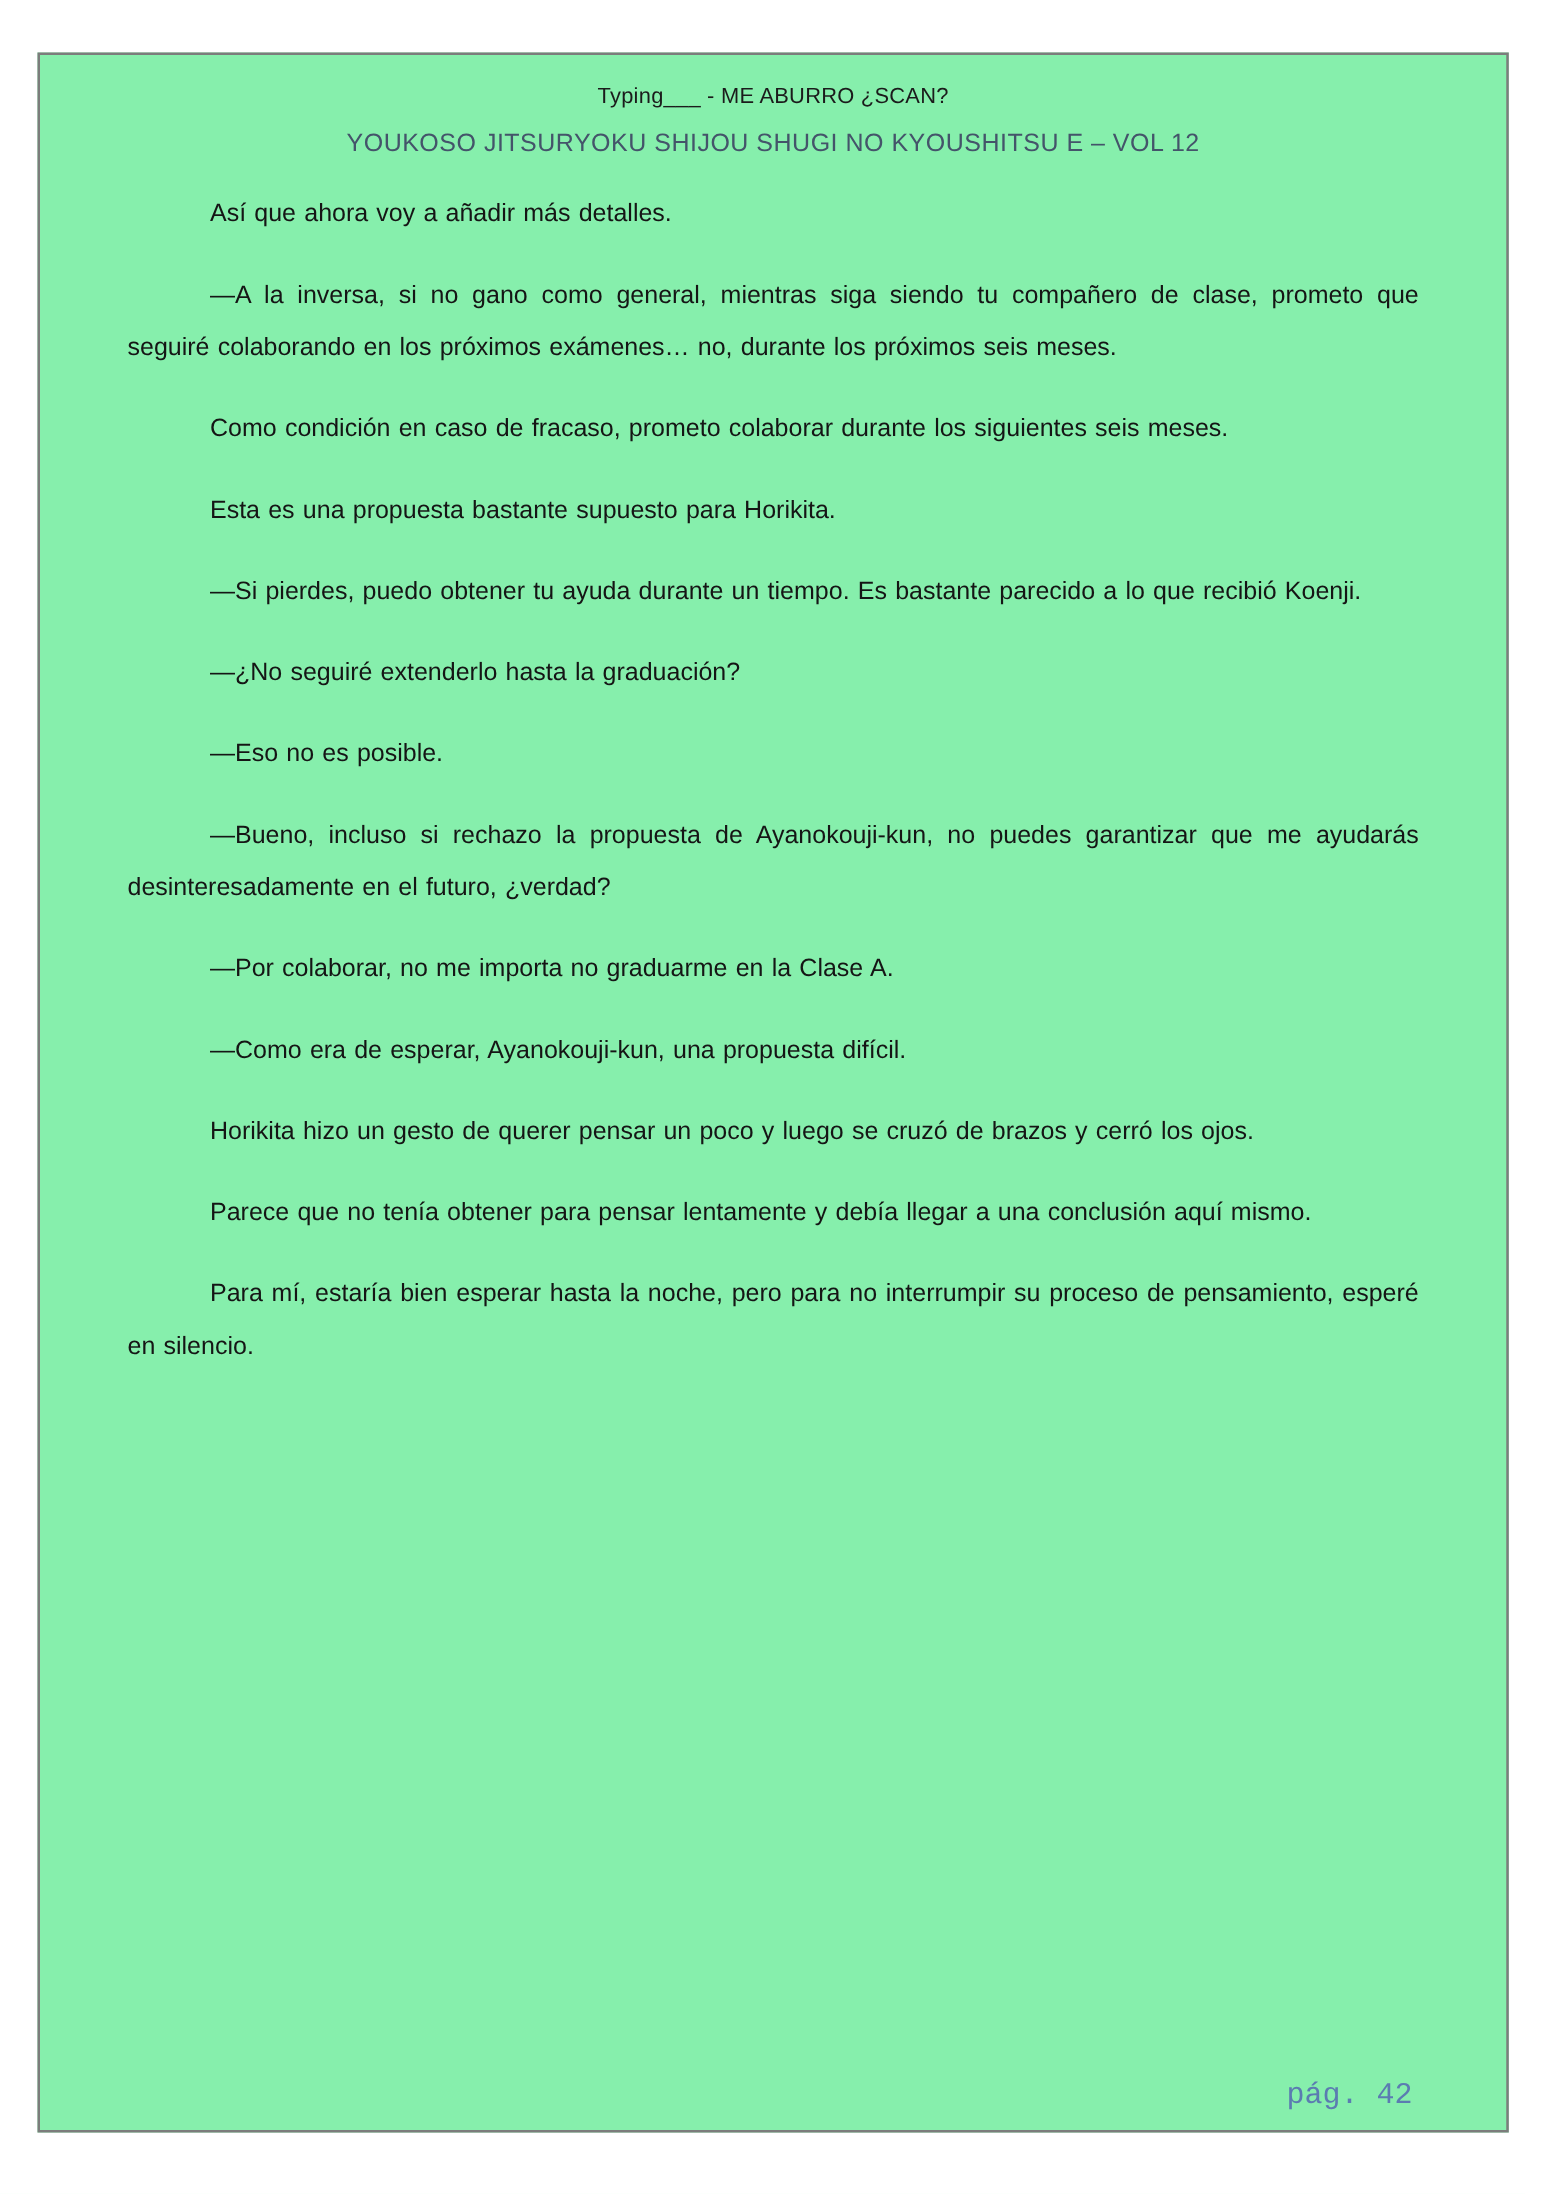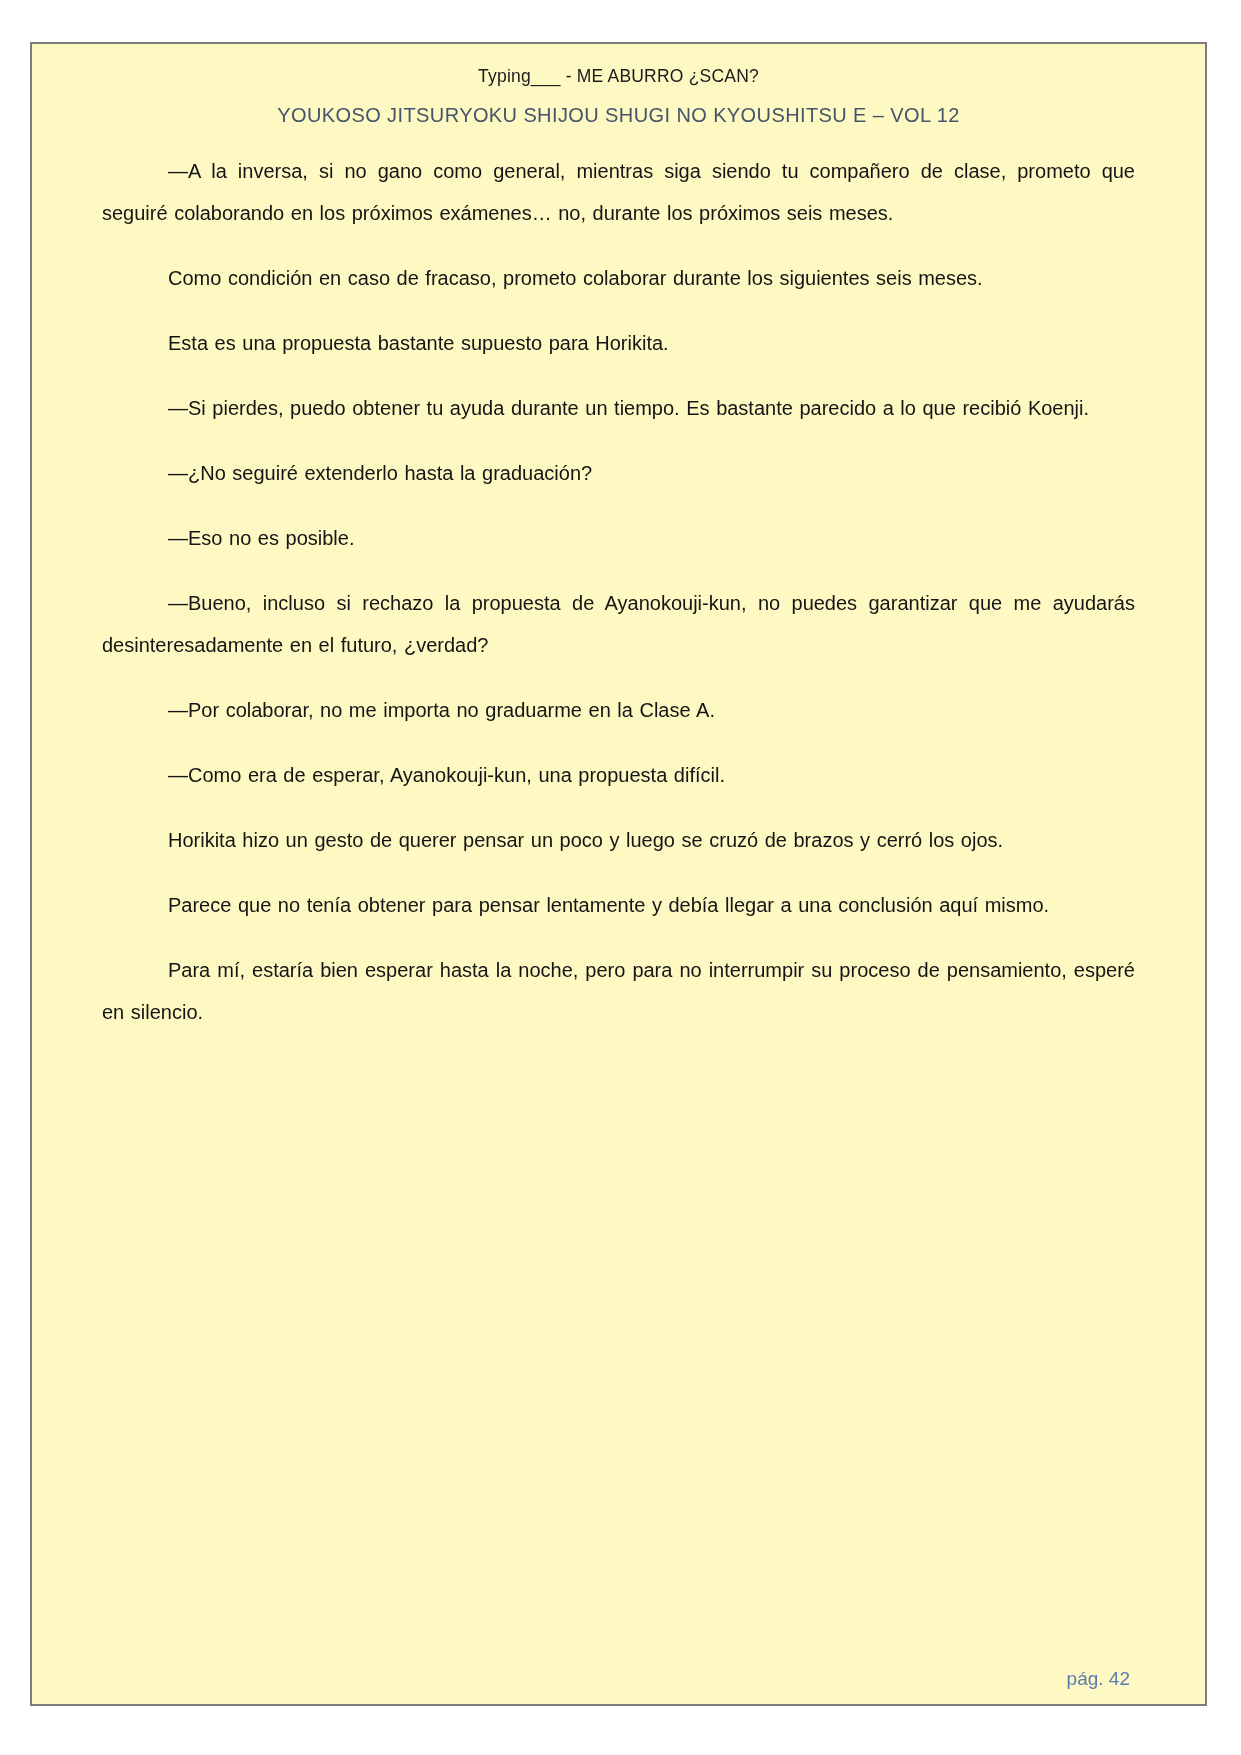--- a/index.html
+++ b/index.html
@@ -18,21 +18,21 @@
     overflow: hidden;
   }
   .page-frame {
     position: absolute;
     left: 30px;
     top: 42px;
     width: 1177px;
     height: 1664px;
     box-sizing: border-box;
     border: 2px solid #7c7c7c;
-    background: #fef9c3;
+    background: #86efac;
   }
   .page-header {
     padding-top: 20px;
     text-align: center;
   }
   .header-line1 {
     font-size: 17.5px;
     line-height: 24px;
     color: #1b1b1b;
     letter-spacing: 0.2px;
@@ -54,36 +54,38 @@
     color: #151515;
     text-align: justify;
     text-justify: inter-word;
     text-indent: 66px;
     word-spacing: 1px;
   }
   .page-footer {
     position: absolute;
     right: 75px;
     bottom: 14px;
-    font-size: 19px;
+    font-size: 24px;
     color: var(--footer-accent, #5b7cb1);
+    font-family: Liberation Mono, monospace;
   }
 </style>
 </head>
 <body>
 
 <div class="canvas">
   <div class="page-frame">
 
     <div class="page-header">
       <div class="header-line1">Typing___ - ME ABURRO ¿SCAN?</div>
       <div class="header-line2">YOUKOSO JITSURYOKU SHIJOU SHUGI NO KYOUSHITSU E – VOL 12</div>
     </div>
 
     <div class="page-body">
+      <p>Así que ahora voy a añadir más detalles.</p>
       <p>—A la inversa, si no gano como general, mientras siga siendo tu compañero de clase, prometo que seguiré colaborando en los próximos exámenes… no, durante los próximos seis meses.</p>
       <p>Como condición en caso de fracaso, prometo colaborar durante los siguientes seis meses.</p>
       <p>Esta es una propuesta bastante supuesto para Horikita.</p>
       <p>—Si pierdes, puedo obtener tu ayuda durante un tiempo. Es bastante parecido a lo que recibió Koenji.</p>
       <p>—¿No seguiré extenderlo hasta la graduación?</p>
       <p>—Eso no es posible.</p>
       <p>—Bueno, incluso si rechazo la propuesta de Ayanokouji-kun, no puedes garantizar que me ayudarás desinteresadamente en el futuro, ¿verdad?</p>
       <p>—Por colaborar, no me importa no graduarme en la Clase A.</p>
       <p>—Como era de esperar, Ayanokouji-kun, una propuesta difícil.</p>
       <p>Horikita hizo un gesto de querer pensar un poco y luego se cruzó de brazos y cerró los ojos.</p>

